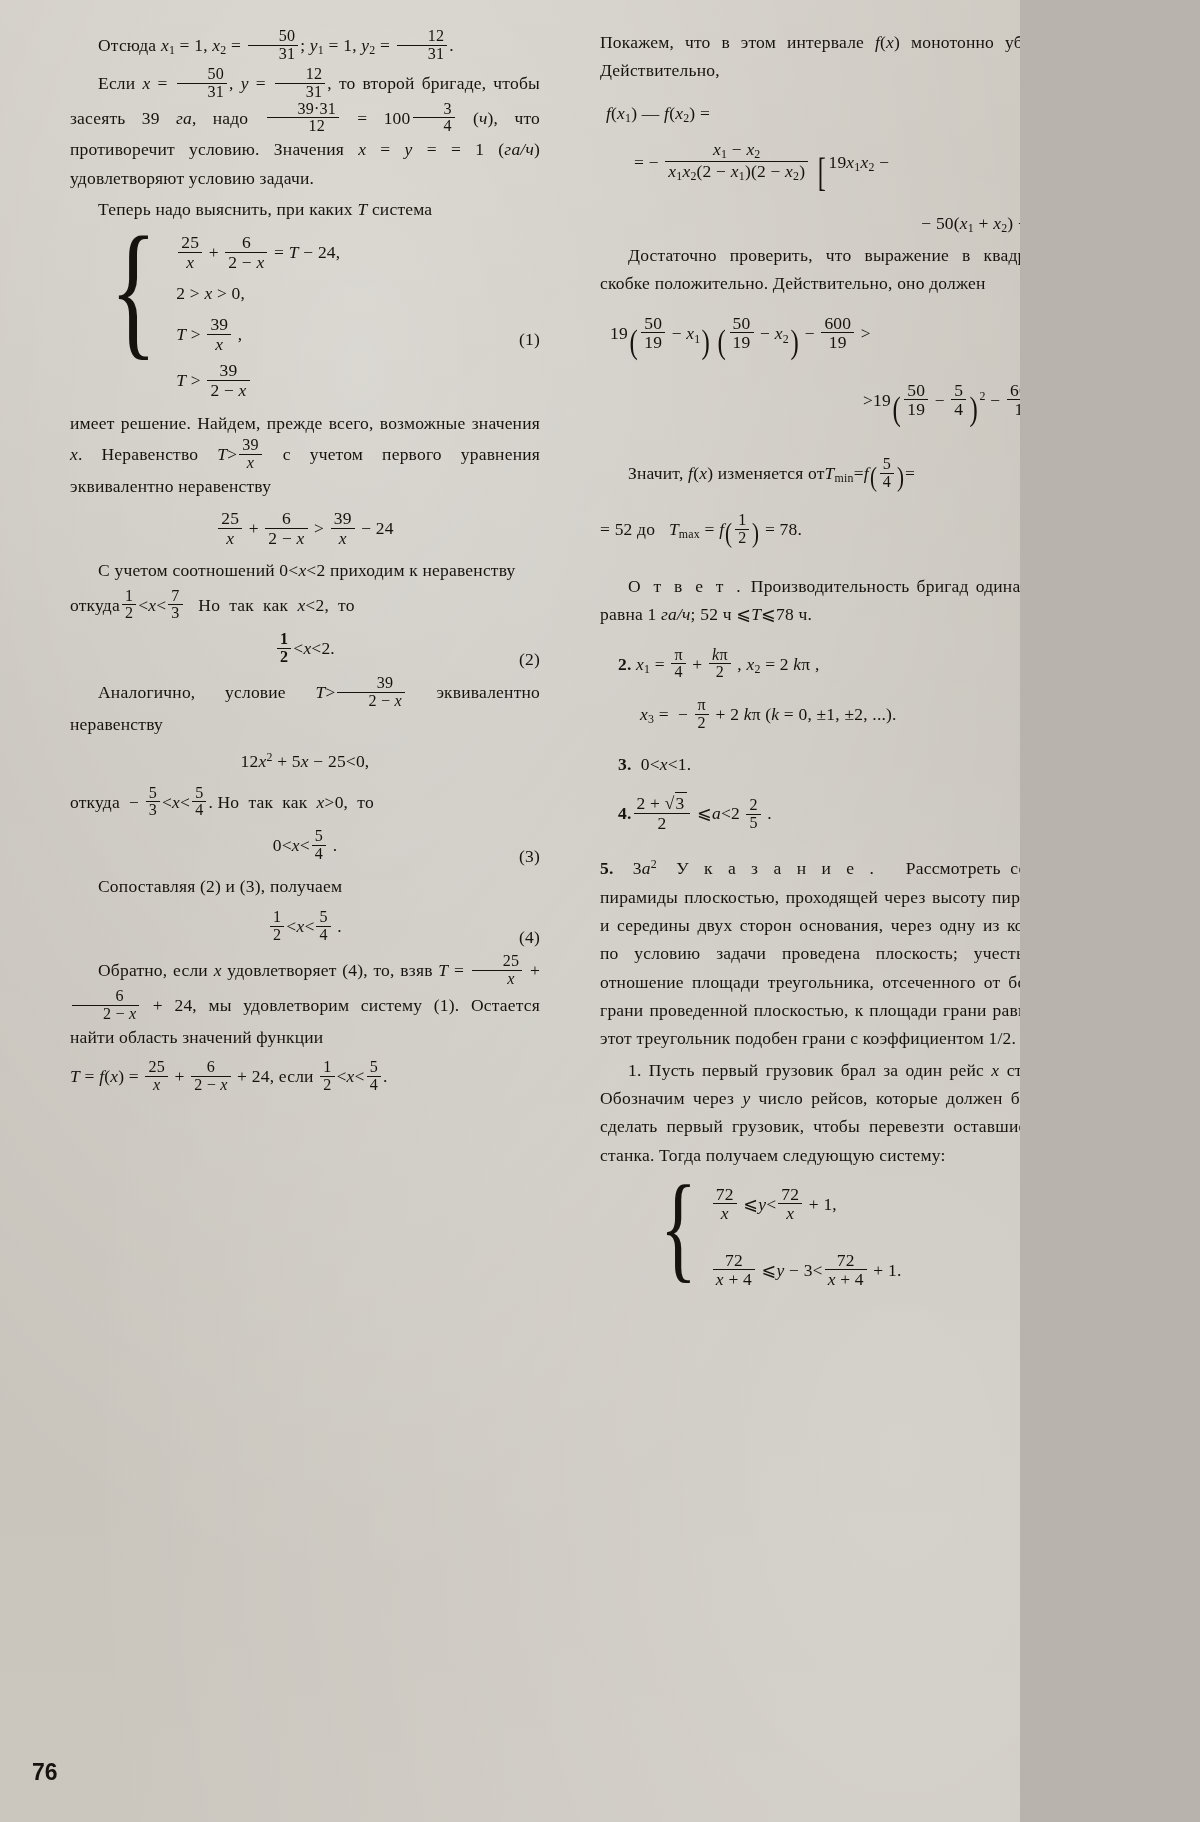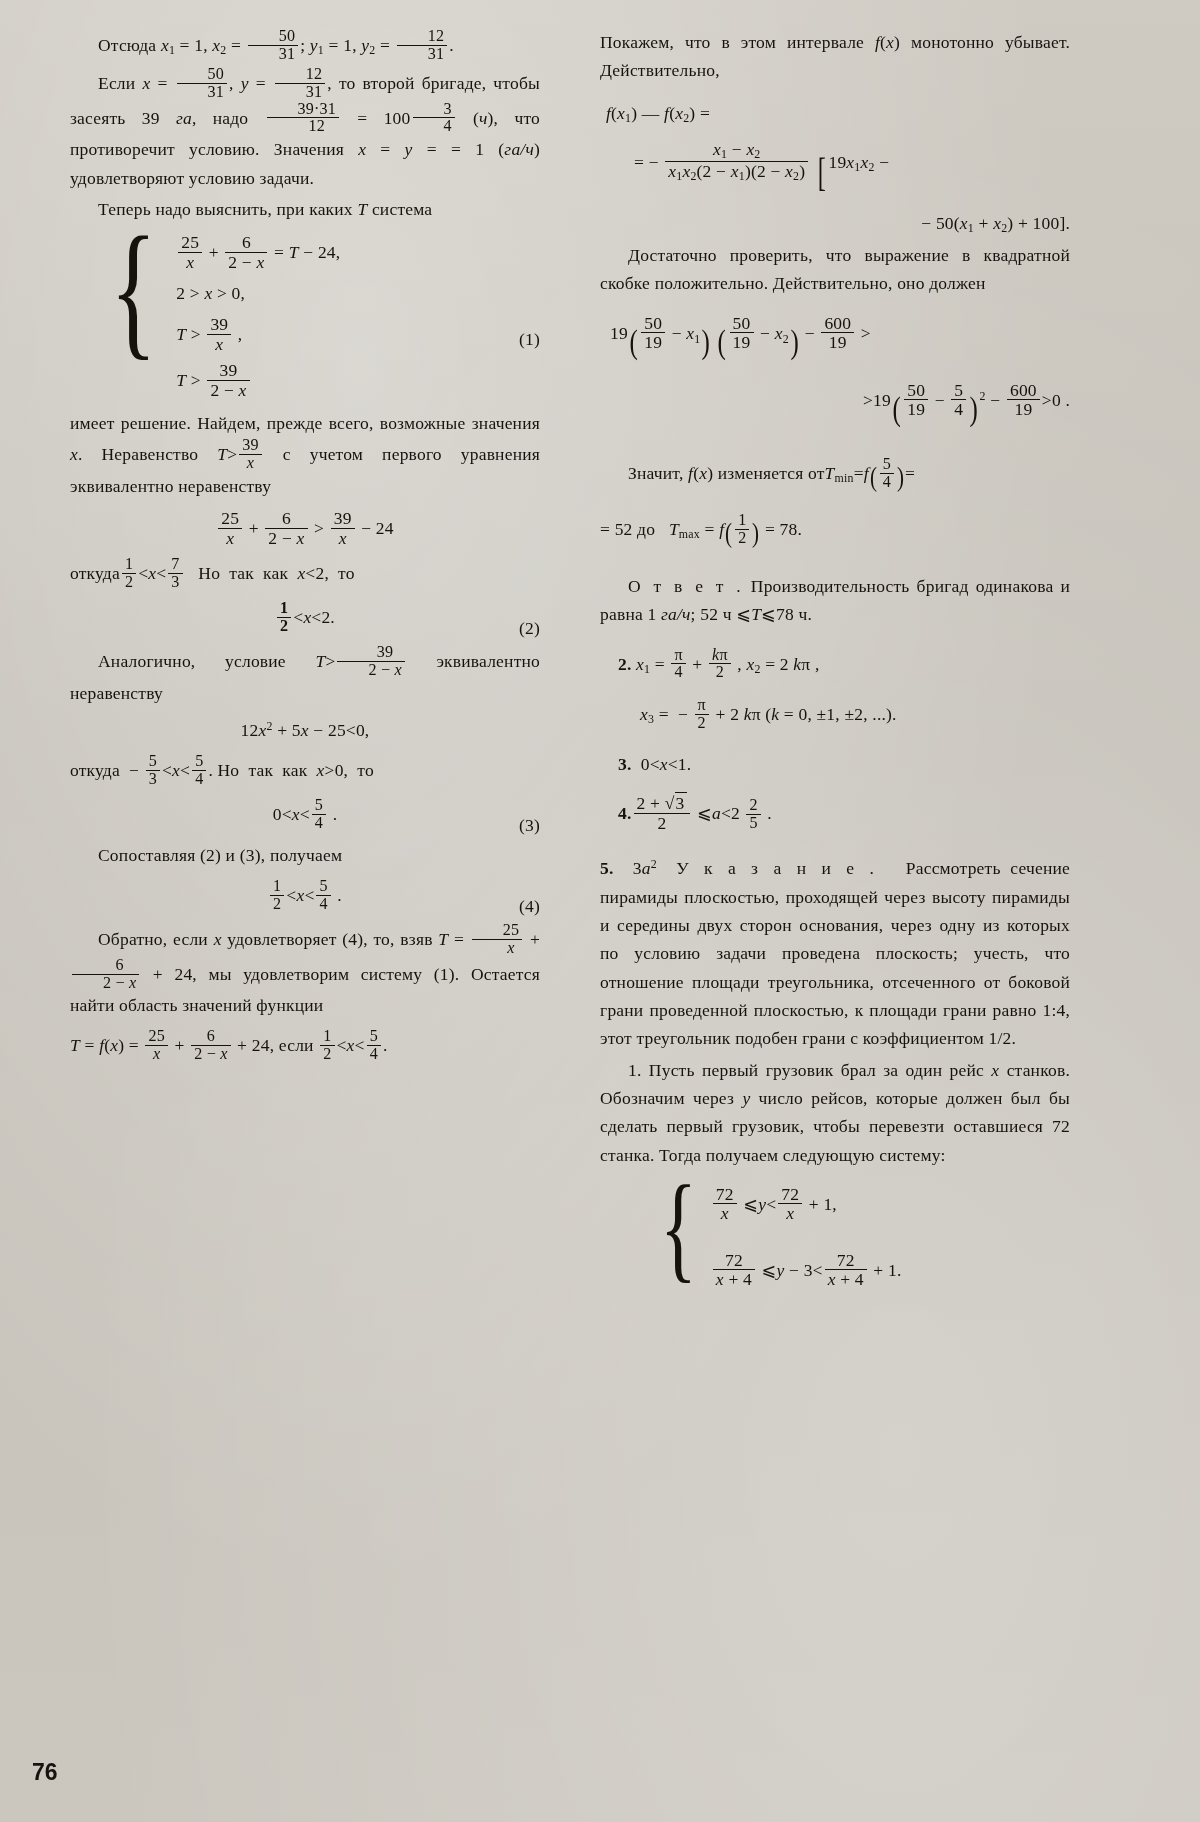--- a/index.html
+++ b/index.html
@@ -2,21 +2,21 @@
 <html><head>
 <meta charset="utf-8">
 <style>
   html, body {
     margin: 0;
     padding: 0;
     background: #b8b4ad;
   }
   .page {
     position: relative;
-    width: 1200px;
+    width: 1020px;
     height: 1822px;
     background: #15803d;
     overflow: hidden;
     font-family: "Liberation Serif", serif;
     color: #16130f;
   }
   .paper {
     position: absolute;
     left: 0; top: 0;
     width: 1200px;
@@ -182,20 +182,23 @@
         <i>T</i>&gt;<span class="frac"><span class="num">39</span><span class="den"><i>x</i></span></span>
         с учетом первого уравнения эквивалентно неравенству
       </p>
 
       <p class="center">
         <span class="frac big"><span class="num">25</span><span class="den"><i>x</i></span></span>
         + <span class="frac big"><span class="num">6</span><span class="den">2 − <i>x</i></span></span>
         &gt; <span class="frac big"><span class="num">39</span><span class="den"><i>x</i></span></span> − 24
       </p>
 
+      <p class="ind sp">
+        С учетом соотношений 0&lt;<i>x</i>&lt;2 приходим к неравенству
+      </p>
 
 
       <p>
         откуда<span class="frac"><span class="num">1</span><span class="den">2</span></span>&lt;<i>x</i>&lt;<span class="frac"><span class="num">7</span><span class="den">3</span></span>
         &nbsp;&nbsp;Но&nbsp;&nbsp;так&nbsp;&nbsp;как&nbsp;&nbsp;<i>x</i>&lt;2,&nbsp;&nbsp;то
       </p>
 
       <div class="eq center">
         <span style="font-weight:bold"><span class="frac"><span class="num">1</span><span class="den">2</span></span></span>&lt;<i>x</i>&lt;2.
         <span class="tag" style="top:14px;">(2)</span>

